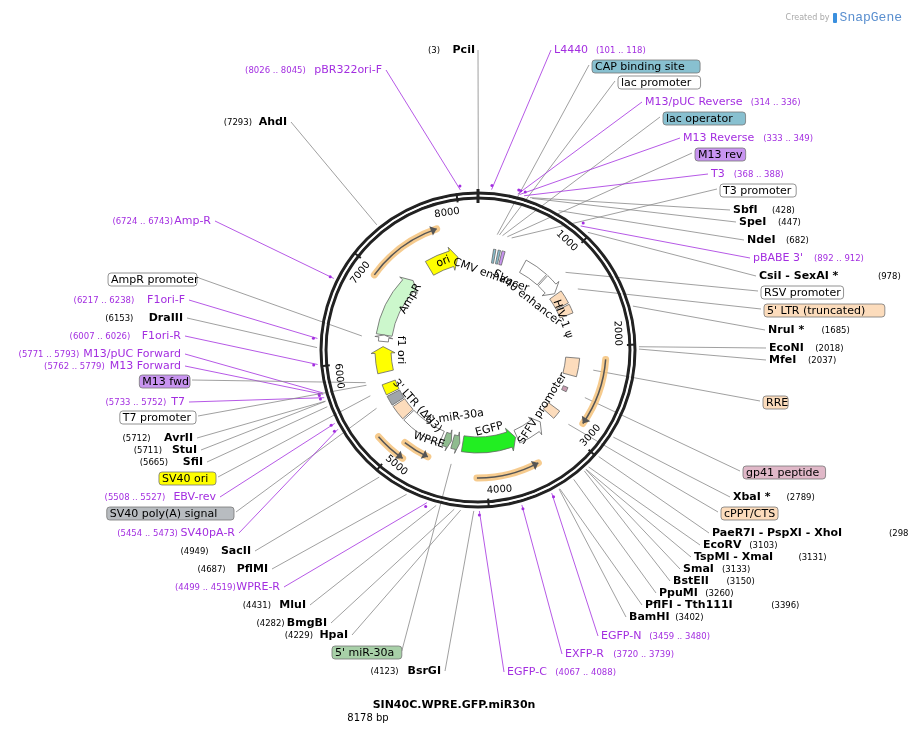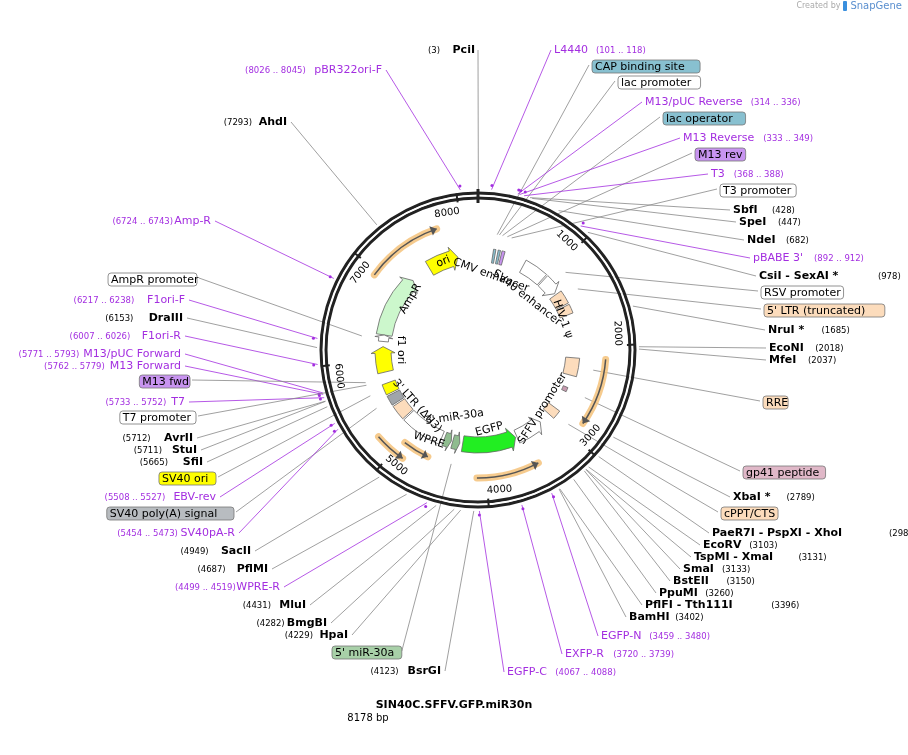--- a/index.html
+++ b/index.html
@@ -1,19 +1,19 @@
 <!DOCTYPE html>
 <html><head>
 <meta charset="utf-8">
 <style>
   html,body{margin:0;padding:0;background:#fff;}
   body{width:908px;height:755px;position:relative;overflow:hidden;font-family:"DejaVu Sans","Liberation Sans",sans-serif;}
   #map{position:absolute;left:0;top:0;}
-  .credit{position:absolute;right:6px;top:0;font-size:8px;color:#aaa;font-family:"DejaVu Sans",sans-serif;display:flex;align-items:center;gap:3px;}
-  .credit .brand{color:#5a8fcf;font-size:10px;}
+  .credit{position:absolute;right:6px;top:10px;font-size:8px;color:#aaa;font-family:"DejaVu Sans",sans-serif;display:flex;align-items:center;gap:3px;}
+  .credit .brand{color:#5a8fcf;font-size:13px;font-family:Liberation Mono, monospace;}
   .credit .logo{display:inline-block;width:4px;height:10px;background:#3a8fde;border-radius:1px;}
   .title{position:absolute;left:0;width:908px;top:698px;text-align:center;font-size:11px;font-weight:bold;color:#000;}
   .length{position:absolute;left:0;width:736px;top:712px;text-align:center;font-size:10px;color:#000;}
   svg text{font-family:"DejaVu Sans",sans-serif;}
 </style>
 </head>
 <body>
 
 <svg id="map" width="908" height="755" xmlns="http://www.w3.org/2000/svg">
   <g id="lines">
@@ -427,14 +427,14 @@
       </g>
     </g>
 </svg>
 
 <div class="credit">
   <span>Created by</span>
   <span class="logo"></span>
   <span class="brand">SnapGene</span>
 </div>
 
-<div class="title">SIN40C.SFFV.GFP.miR30n</div>
+<div class="title">SIN40C.WPRE.GFP.miR30n</div>
 <div class="length">8178 bp</div>
 
 </body></html>

